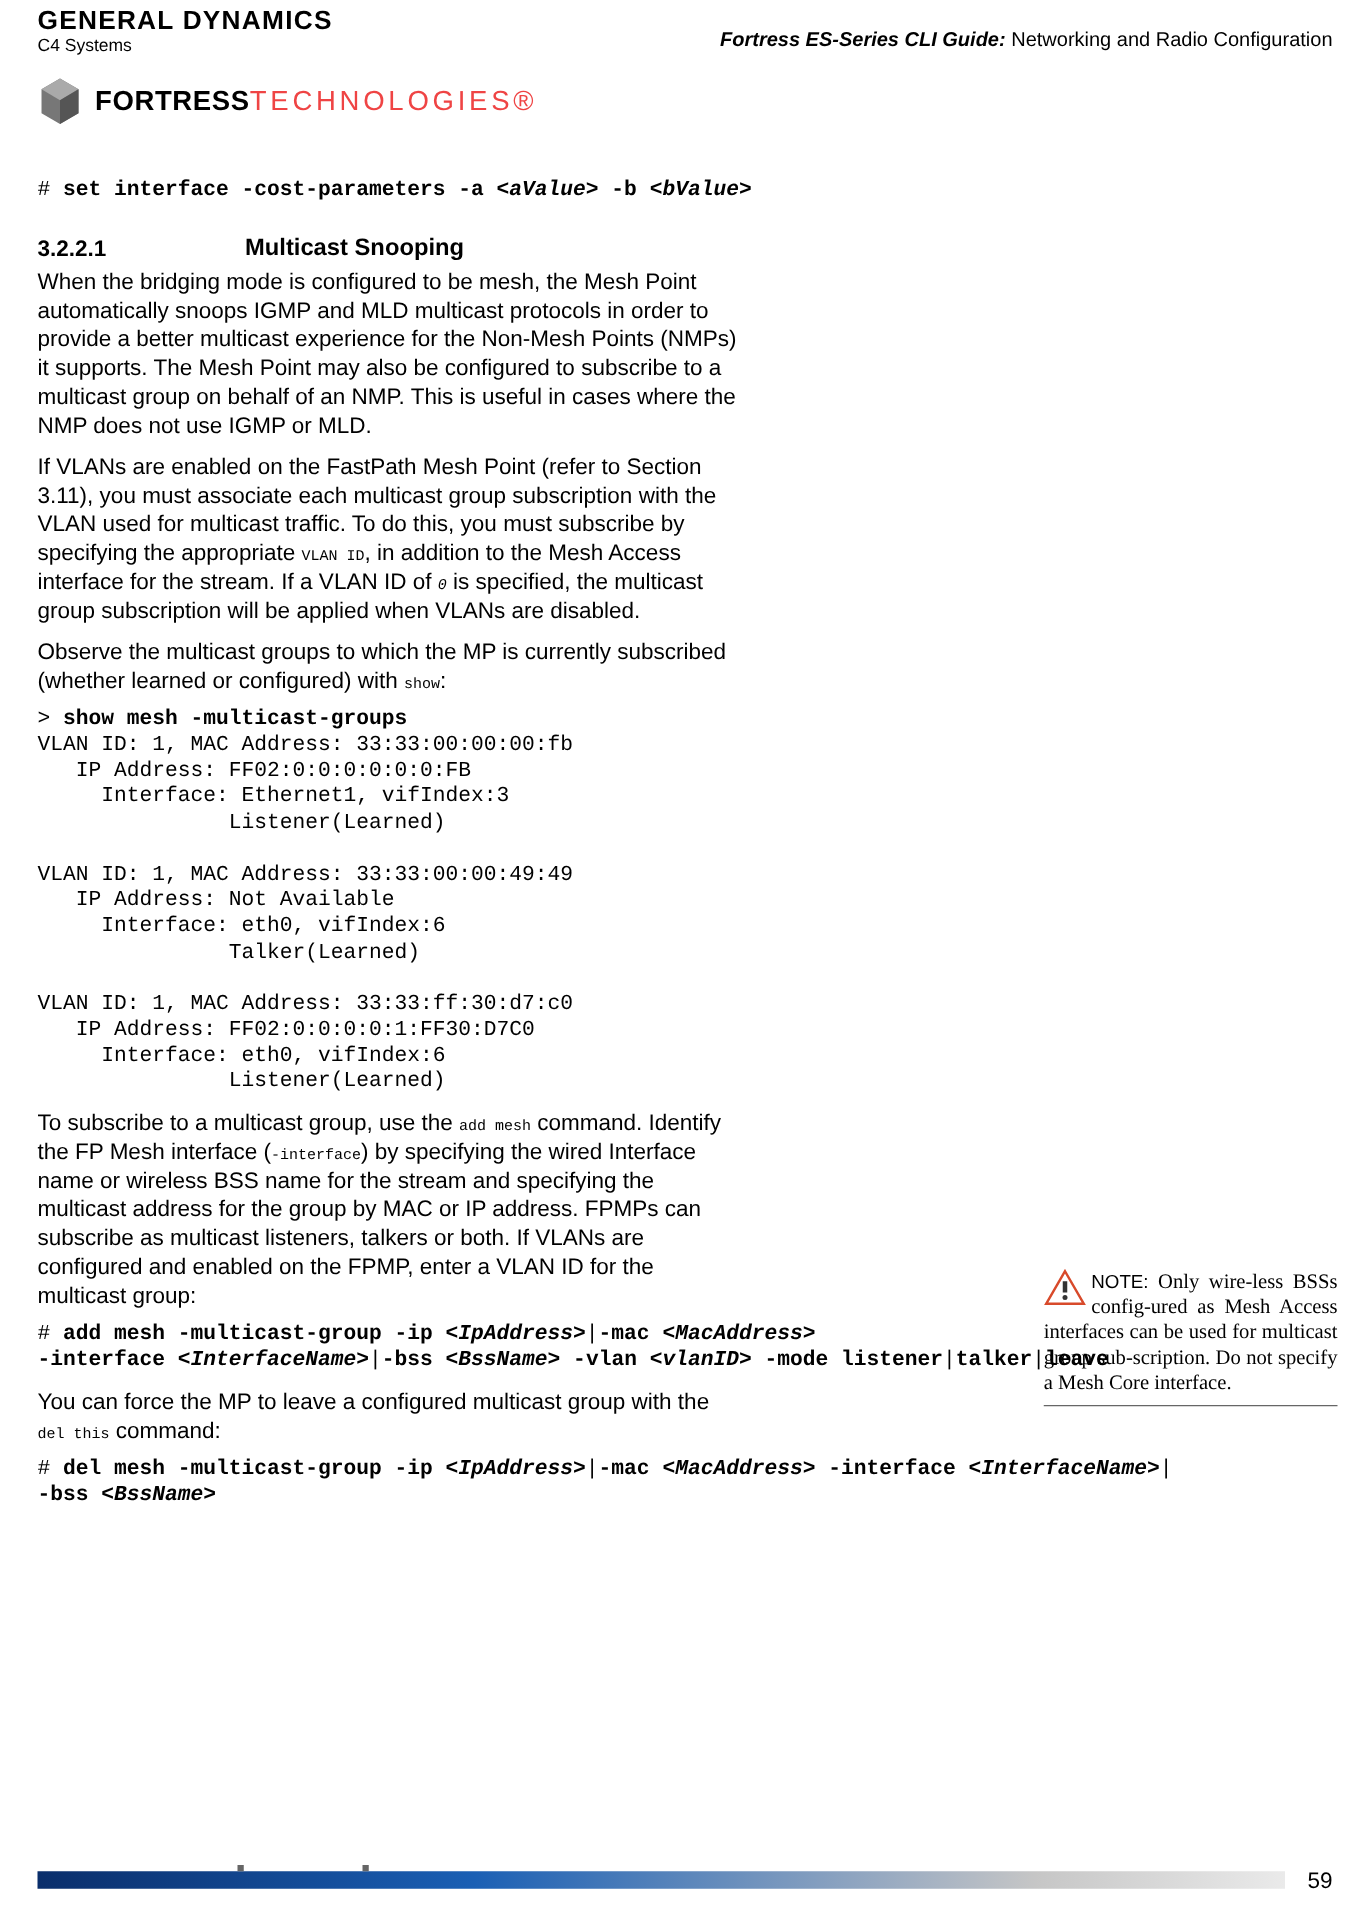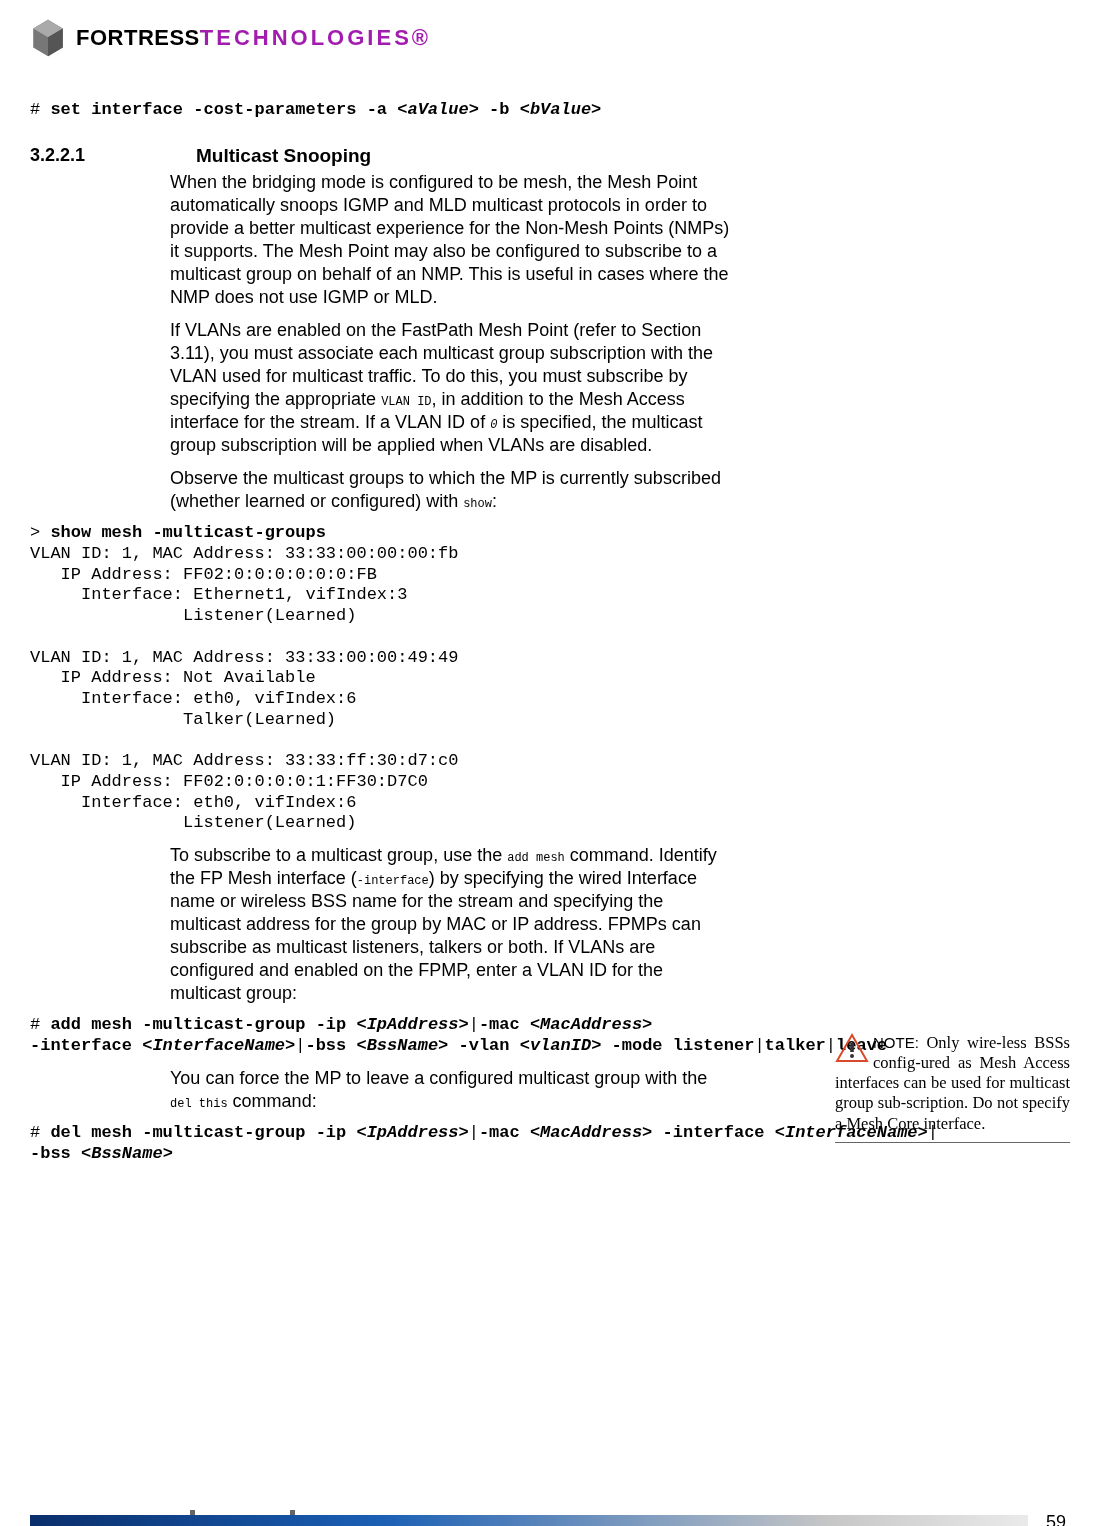--- a/index.html
+++ b/index.html
@@ -60,37 +60,36 @@
     position: relative;
   }
   .hex-icon svg { width: 100%; height: 100%; }
   .fortress-word {
     font-family: "Arial Black", Arial, sans-serif;
     font-weight: 900;
     font-size: 22px;
     letter-spacing: 0.5px;
   }
   .fortress-word .light {
-    color: #a21caf;
-    font-weight: 700;
+    color: #ef4444;
+    font-weight: 400;
     letter-spacing: 3px;
     font-family: Arial, sans-serif;
   }
 
   
   .body-col {
-    margin-left: 140px;
     width: 560px;
     font-size: 18px;
     line-height: 1.28;
   }
   .body-col p { margin: 10px 0; }
   .section-row {
     display: flex;
-    align-items: center;
+    align-items: flex-end;
     gap: 56px;
     margin-top: 24px;
     margin-left: 0;
   }
   .sec-num {
     font-weight: bold;
     font-size: 18px;
     width: 110px;
   }
   .sec-title {
@@ -164,20 +163,29 @@
   .footer-pagenum {
     margin-left: 18px;
     font-size: 18px;
   }
 </style>
 </head>
 <body>
 
 <div class="page">
 
+  <div class="header">
+    <div class="gd-logo">
+      <span class="line1">GENERAL DYNAMICS</span>
+      <span class="line2">C4 Systems</span>
+    </div>
+    <div class="doc-title">
+      <span class="ital">Fortress ES-Series CLI Guide:</span><span> Networking and Radio Configuration</span>
+    </div>
+  </div>
 
   <div class="fortress-row">
     <span class="hex-icon">
       <svg viewBox="0 0 40 46">
         <polygon points="20,2 37,12 37,34 20,44 3,34 3,12" fill="#777"></polygon>
         <polygon points="20,2 37,12 20,22 3,12" fill="#aaa"></polygon>
         <polygon points="20,22 37,12 37,34 20,44" fill="#555"></polygon>
       </svg>
     </span>
     <span class="fortress-word">

